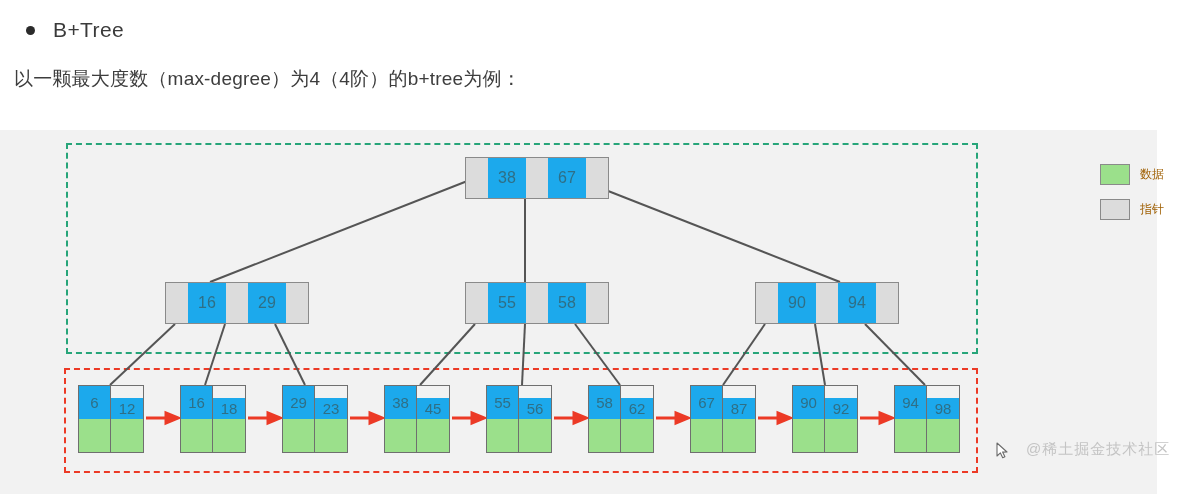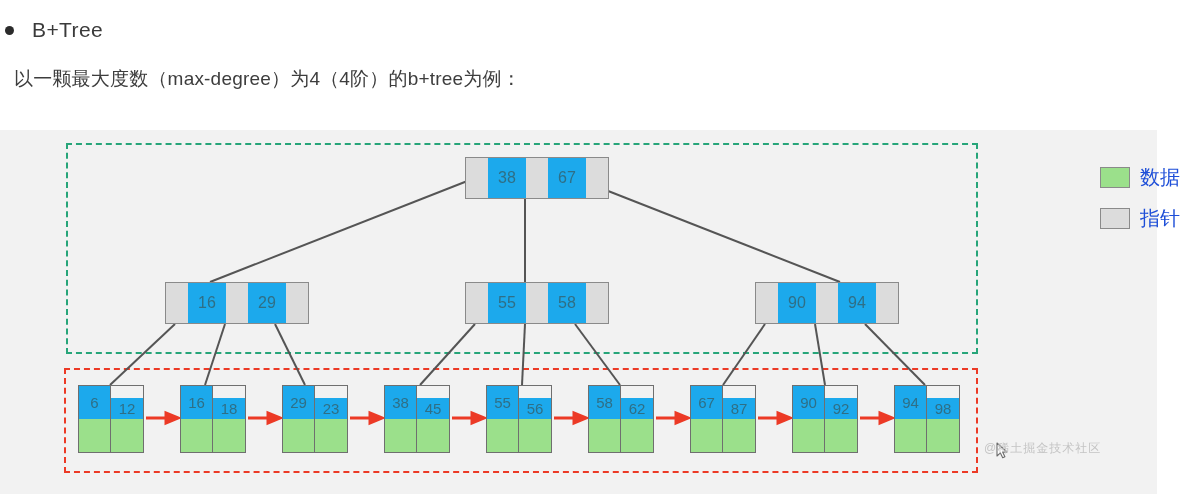--- a/index.html
+++ b/index.html
@@ -18,21 +18,21 @@
   
   .text-area {
     position: absolute;
     left: 0; top: 0;
     width: 1187px;
     height: 130px;
     background: #ffffff;
   }
   .bullet-row {
     position: absolute;
-    left: 5px;
+    left: 26px;
     top: 18px;
     display: flex;
     align-items: center;
   }
   .bullet-dot {
     width: 9px; height: 9px;
     border-radius: 50%;
     background: #2b2b2b;
     margin-right: 18px;
   }
@@ -158,30 +158,30 @@
   .legend-swatch {
     width: 30px;
     height: 21px;
     border: 1px solid #8a8a8a;
     box-sizing: border-box;
     margin-right: 10px;
   }
   .sw-data { background: #9be08b; }
   .sw-ptr  { background: #dcdcdc; }
   .legend-label {
-    font-size: 20px;
-    color: #1d4ed8;
+    font-size: 12px;
+    color: #a16207;
   }
 
   
   .watermark {
     position: absolute;
-    left: 984px;
+    left: 1026px;
     top: 310px;
-    font-size: 12px;
+    font-size: 15px;
     color: #c4c4c4;
     letter-spacing: 1px;
     white-space: nowrap;
   }
   .cursor {
     position: absolute;
     left: 996px;
     top: 312px;
     width: 14px;
     height: 18px;

